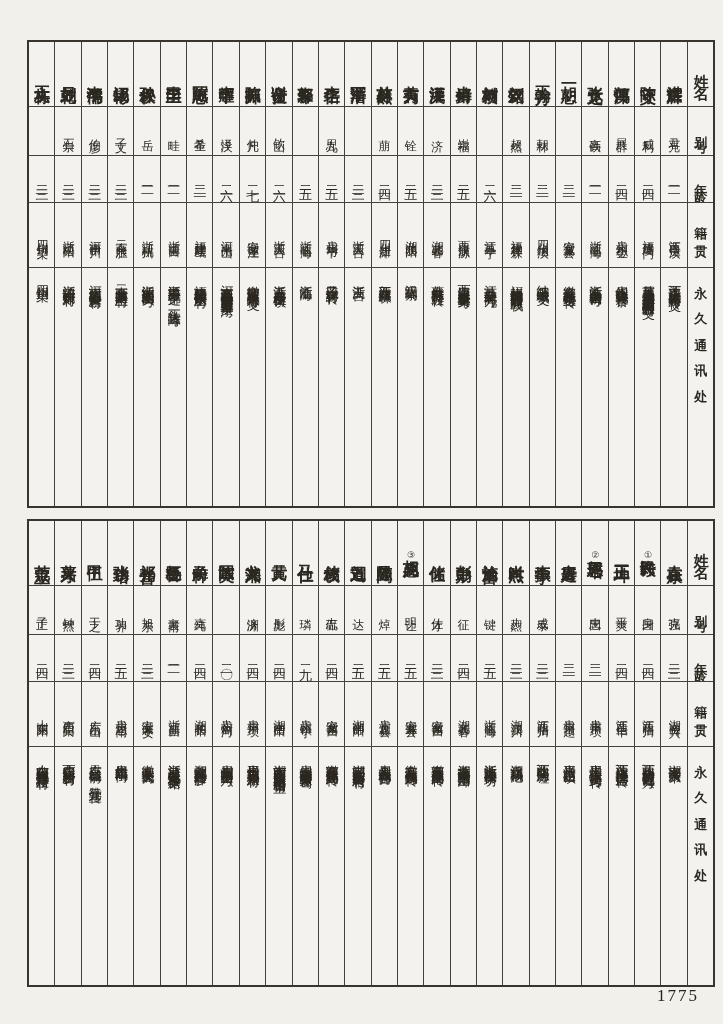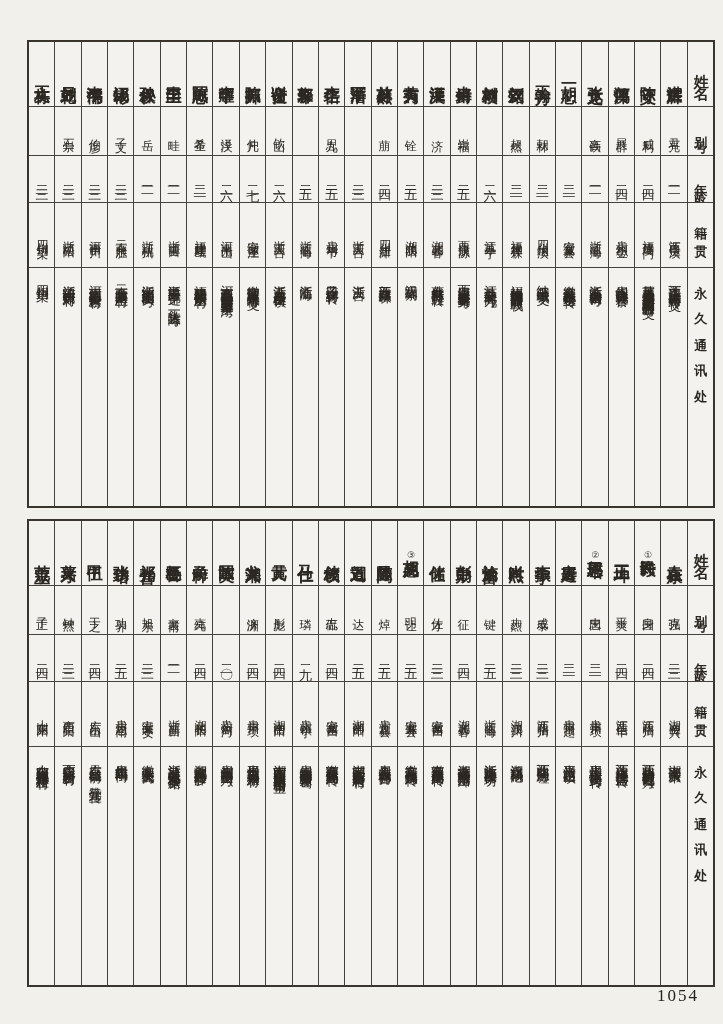--- a/index.html
+++ b/index.html
@@ -924,14 +924,14 @@
           <span class="vtext age-text">二四</span>
         </div>
         <div class="cell cell-native">
           <span class="vtext native-text">山东莱阳</span>
         </div>
         <div class="cell cell-address">
           <span class="vtext addr-text">山东莱阳城裕兴德转林格庄村</span>
         </div>
       </div>
     </div>
-  <div class="page-number">1054</div>
+  <div class="page-number">1775</div>
 </div>
 
 </body></html>

